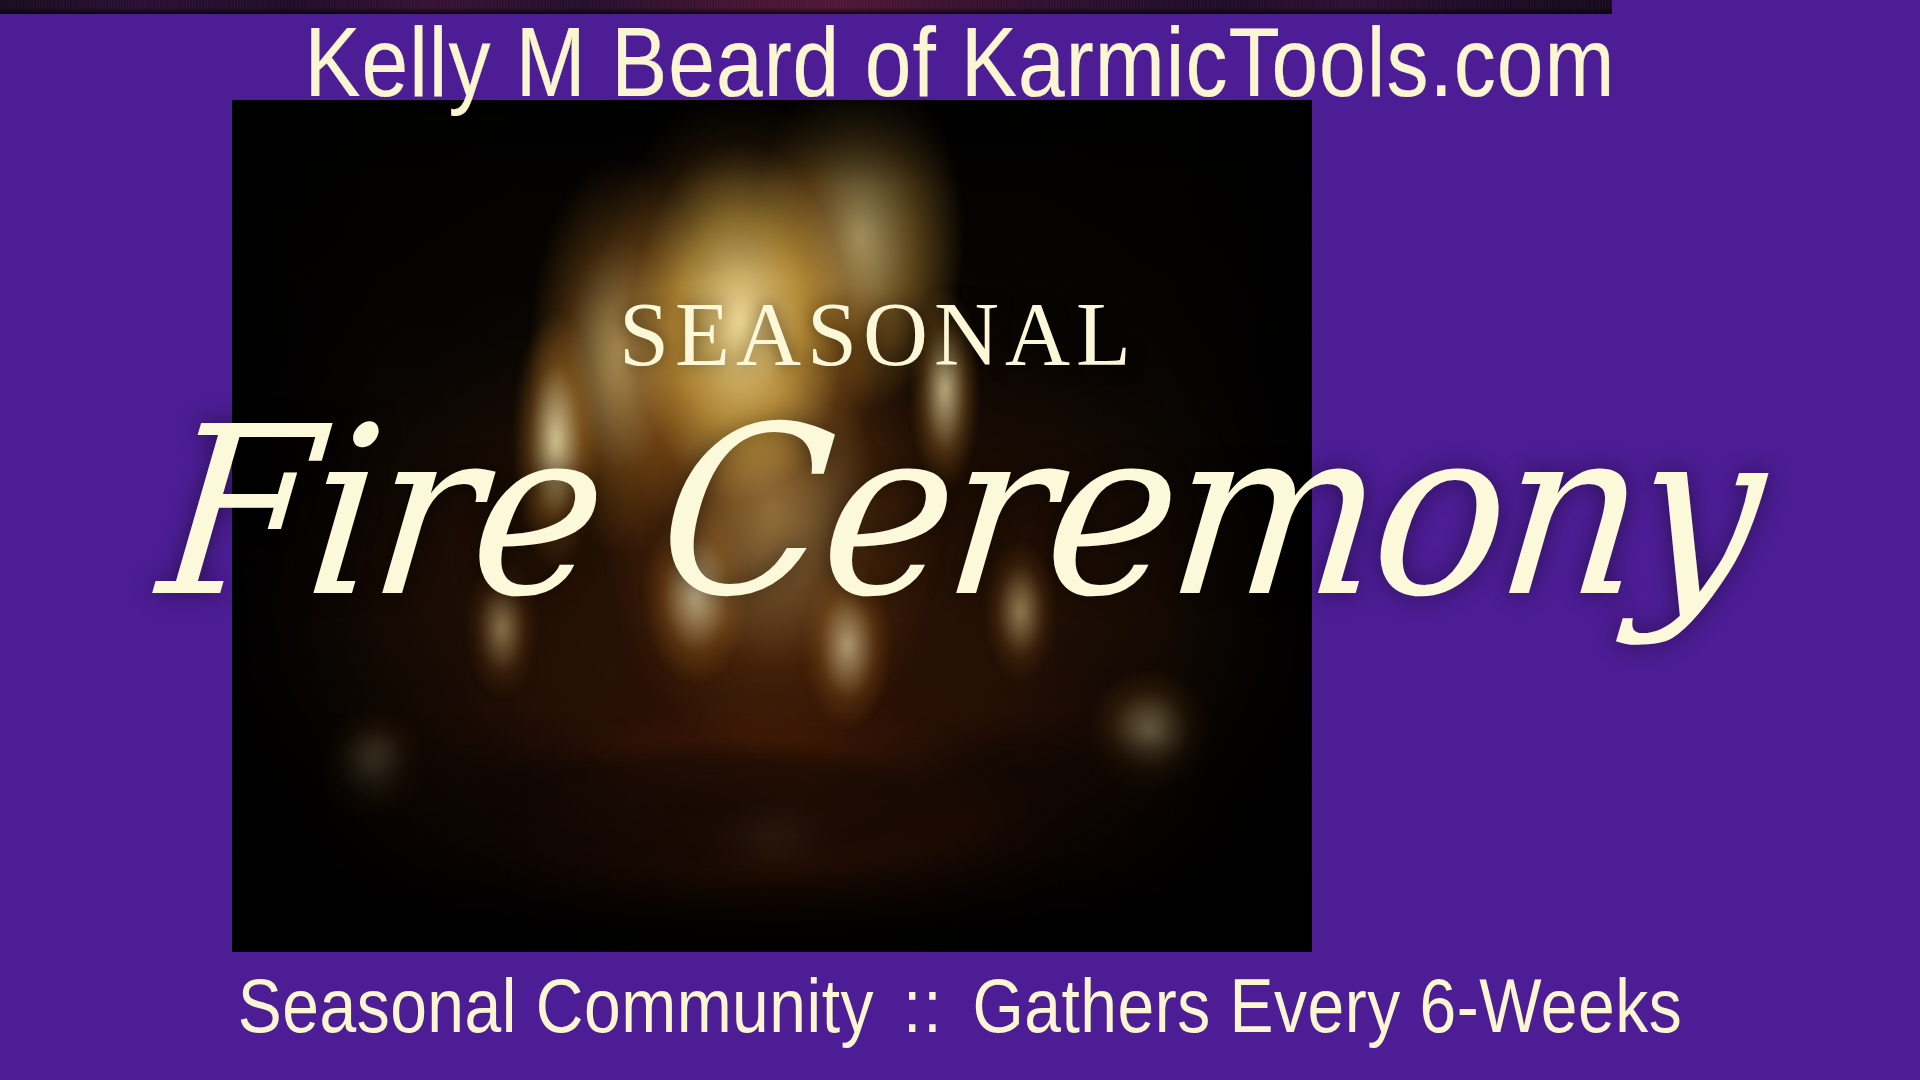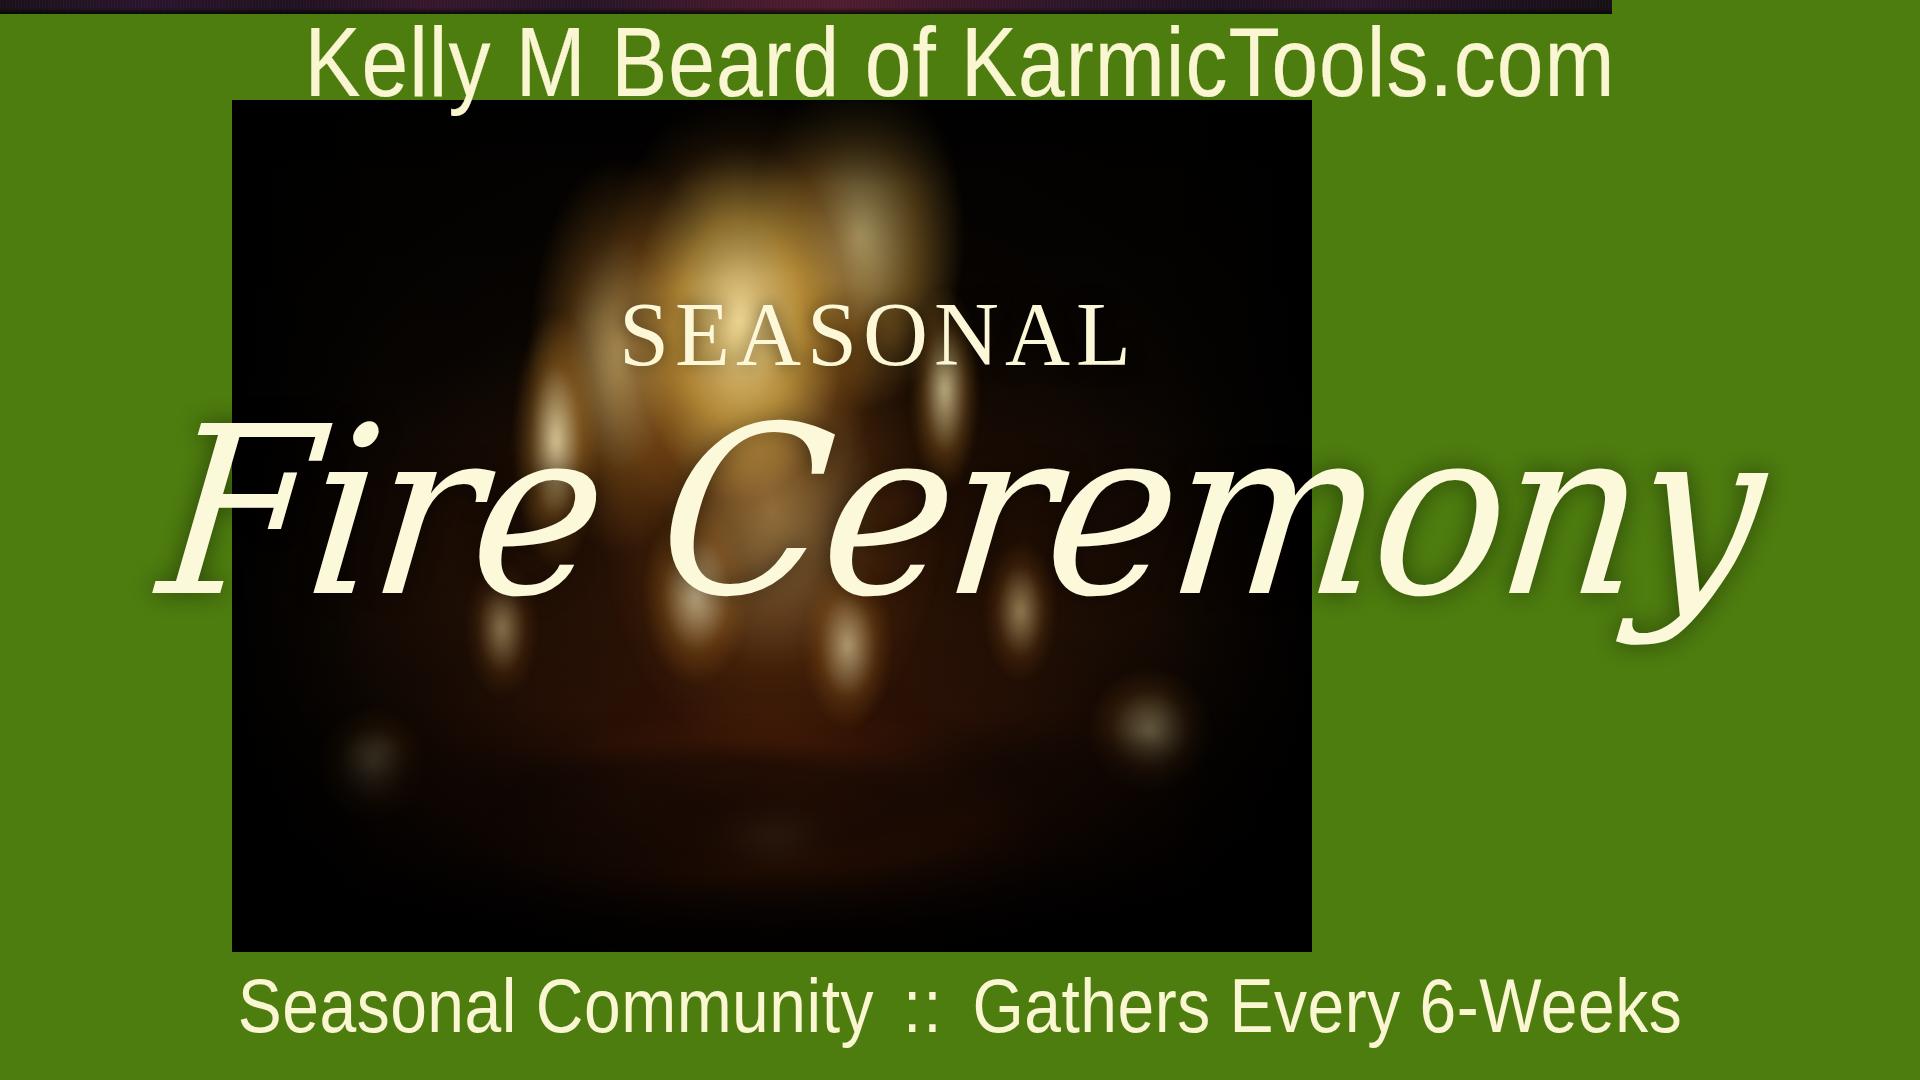--- a/index.html
+++ b/index.html
@@ -4,21 +4,21 @@
 <style>
   html, body {
     margin: 0;
     padding: 0;
     background: #000000;
   }
   #poster {
     position: relative;
     width: 1920px;
     height: 1080px;
-    background: #4d7c0f;
+    background: #4c1d95;
     overflow: hidden;
     font-family: "Liberation Sans", sans-serif;
     text-decoration: underline;
   }
 
   
   .top-strip {
     position: absolute;
     left: 0;
     top: 0;

